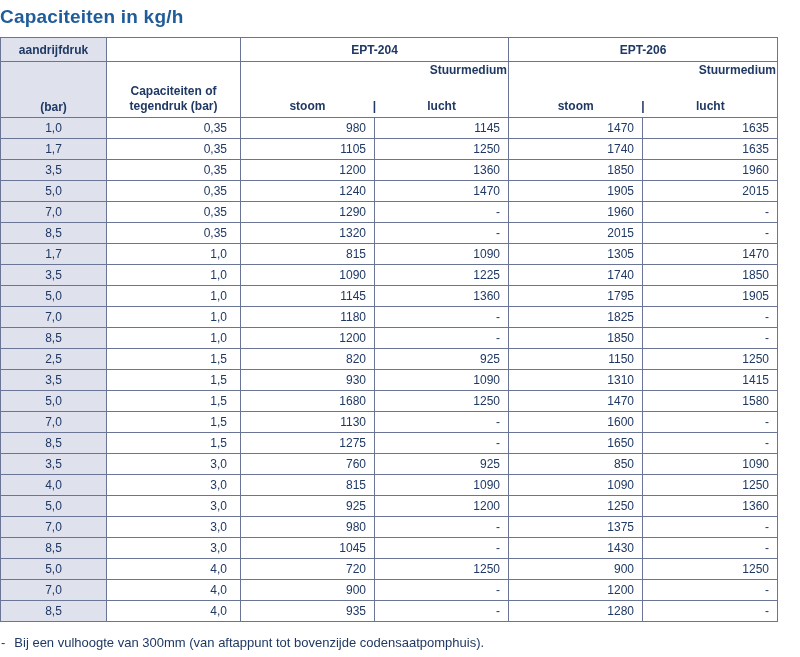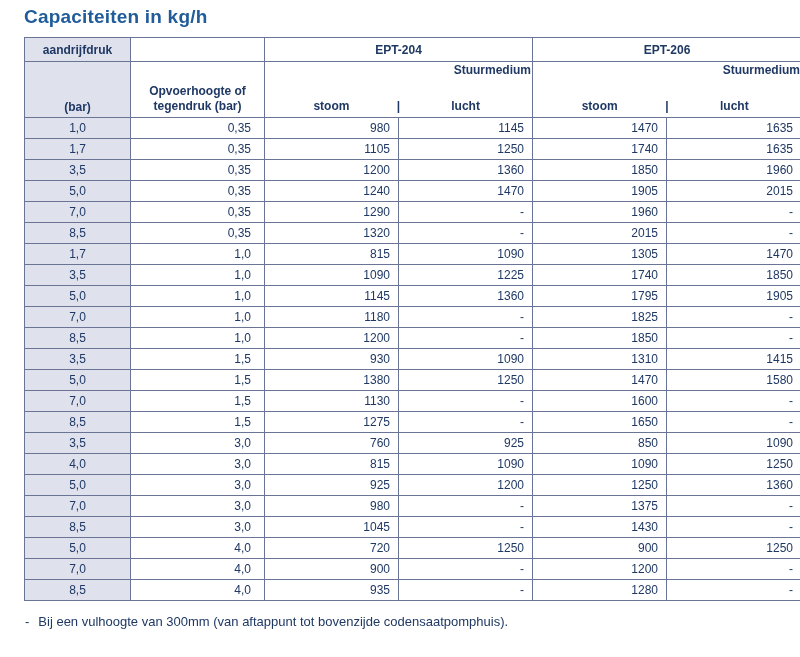--- a/index.html
+++ b/index.html
@@ -2,21 +2,21 @@
 <html><head>
 <meta charset="utf-8">
 <style>
   html, body { margin: 0; padding: 0; background: #ffffff; }
   body {
     width: 800px; height: 657px;
     font-family: "Liberation Sans", sans-serif;
     color: #1F3864;
     overflow: hidden;
   }
-  .page { padding: 3px 11px 0 24px; }
+  .page { padding: 3px 11px 0 0; }
 
   .title {
     font-size: 19px;
     font-weight: bold;
     color: #1F5C99;
     margin: 3px 0 9px 0;
     letter-spacing: 0.2px;
   }
 
   table.cap-table {
@@ -83,21 +83,21 @@
     </colgroup>
     <thead>
       <tr class="hrow1">
         <th class="lav c">aandrijfdruk</th>
         <th class="c"></th>
         <th class="c" colspan="2">EPT-204</th>
         <th class="c" colspan="2">EPT-206</th>
       </tr>
       <tr class="hrow2">
         <th class="lav c">(bar)</th>
-        <th class="c wrap">Opvoerhoogte of tegendruk (bar)</th>
+        <th class="c wrap">Capaciteiten of tegendruk (bar)</th>
         <th colspan="2">
           <div class="sub-title">Stuurmedium</div>
           <div class="sub-cols">
             <span class="half">stoom</span>
             <span class="pipe">|</span>
             <span class="half">lucht</span>
           </div>
         </th>
         <th colspan="2">
           <div class="sub-title">Stuurmedium</div>
@@ -192,31 +192,39 @@
         </tr>
         <tr>
           <td class="c lav">8,5</td>
           <td class="r">1,0</td>
           <td class="r">1200</td>
           <td class="r">-</td>
           <td class="r">1850</td>
           <td class="r">-</td>
         </tr>
         <tr>
+          <td class="c lav">2,5</td>
+          <td class="r">1,5</td>
+          <td class="r">820</td>
+          <td class="r">925</td>
+          <td class="r">1150</td>
+          <td class="r">1250</td>
+        </tr>
+        <tr>
           <td class="c lav">3,5</td>
           <td class="r">1,5</td>
           <td class="r">930</td>
           <td class="r">1090</td>
           <td class="r">1310</td>
           <td class="r">1415</td>
         </tr>
         <tr>
           <td class="c lav">5,0</td>
           <td class="r">1,5</td>
-          <td class="r">1380</td>
+          <td class="r">1680</td>
           <td class="r">1250</td>
           <td class="r">1470</td>
           <td class="r">1580</td>
         </tr>
         <tr>
           <td class="c lav">7,0</td>
           <td class="r">1,5</td>
           <td class="r">1130</td>
           <td class="r">-</td>
           <td class="r">1600</td>

